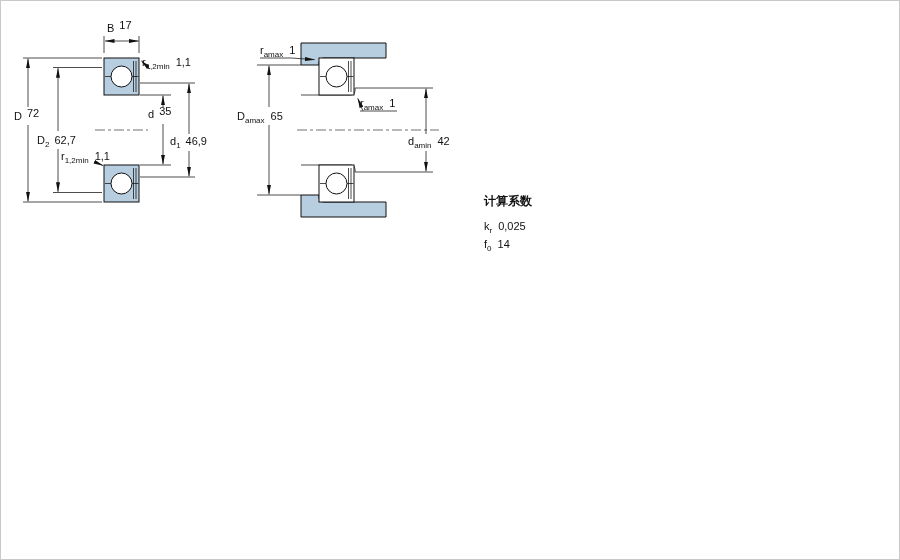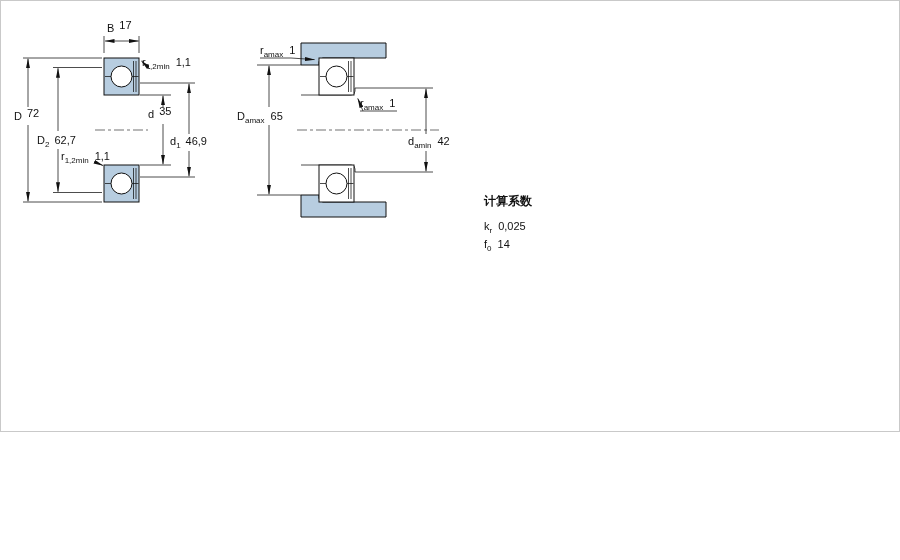--- a/index.html
+++ b/index.html
@@ -1,17 +1,17 @@
 <!DOCTYPE html>
 <html><head>
 <meta charset="utf-8">
 <style>
   html,body{margin:0;padding:0;background:#ffffff;}
   .canvas{
-    width:900px;height:432px;box-sizing:border-box;
+    width:900px;height:560px;box-sizing:border-box;
     background:#ffffff;border:1px solid #c9c9c9;
     font-family:"Liberation Sans", sans-serif;
     position:relative;overflow:hidden;
   }
   svg{display:block;}
   .lbl{font-family:"Liberation Sans",sans-serif;font-size:11px;fill:#111;}
   .sub{font-size:8px;}
   .title{font-family:"Liberation Sans",sans-serif;font-size:12px;font-weight:bold;fill:#111;}
   .sec{fill:#b7cde0;stroke:#111;stroke-width:1;}
   .ghost{fill:#ffffff;stroke:#111;stroke-width:1;}

